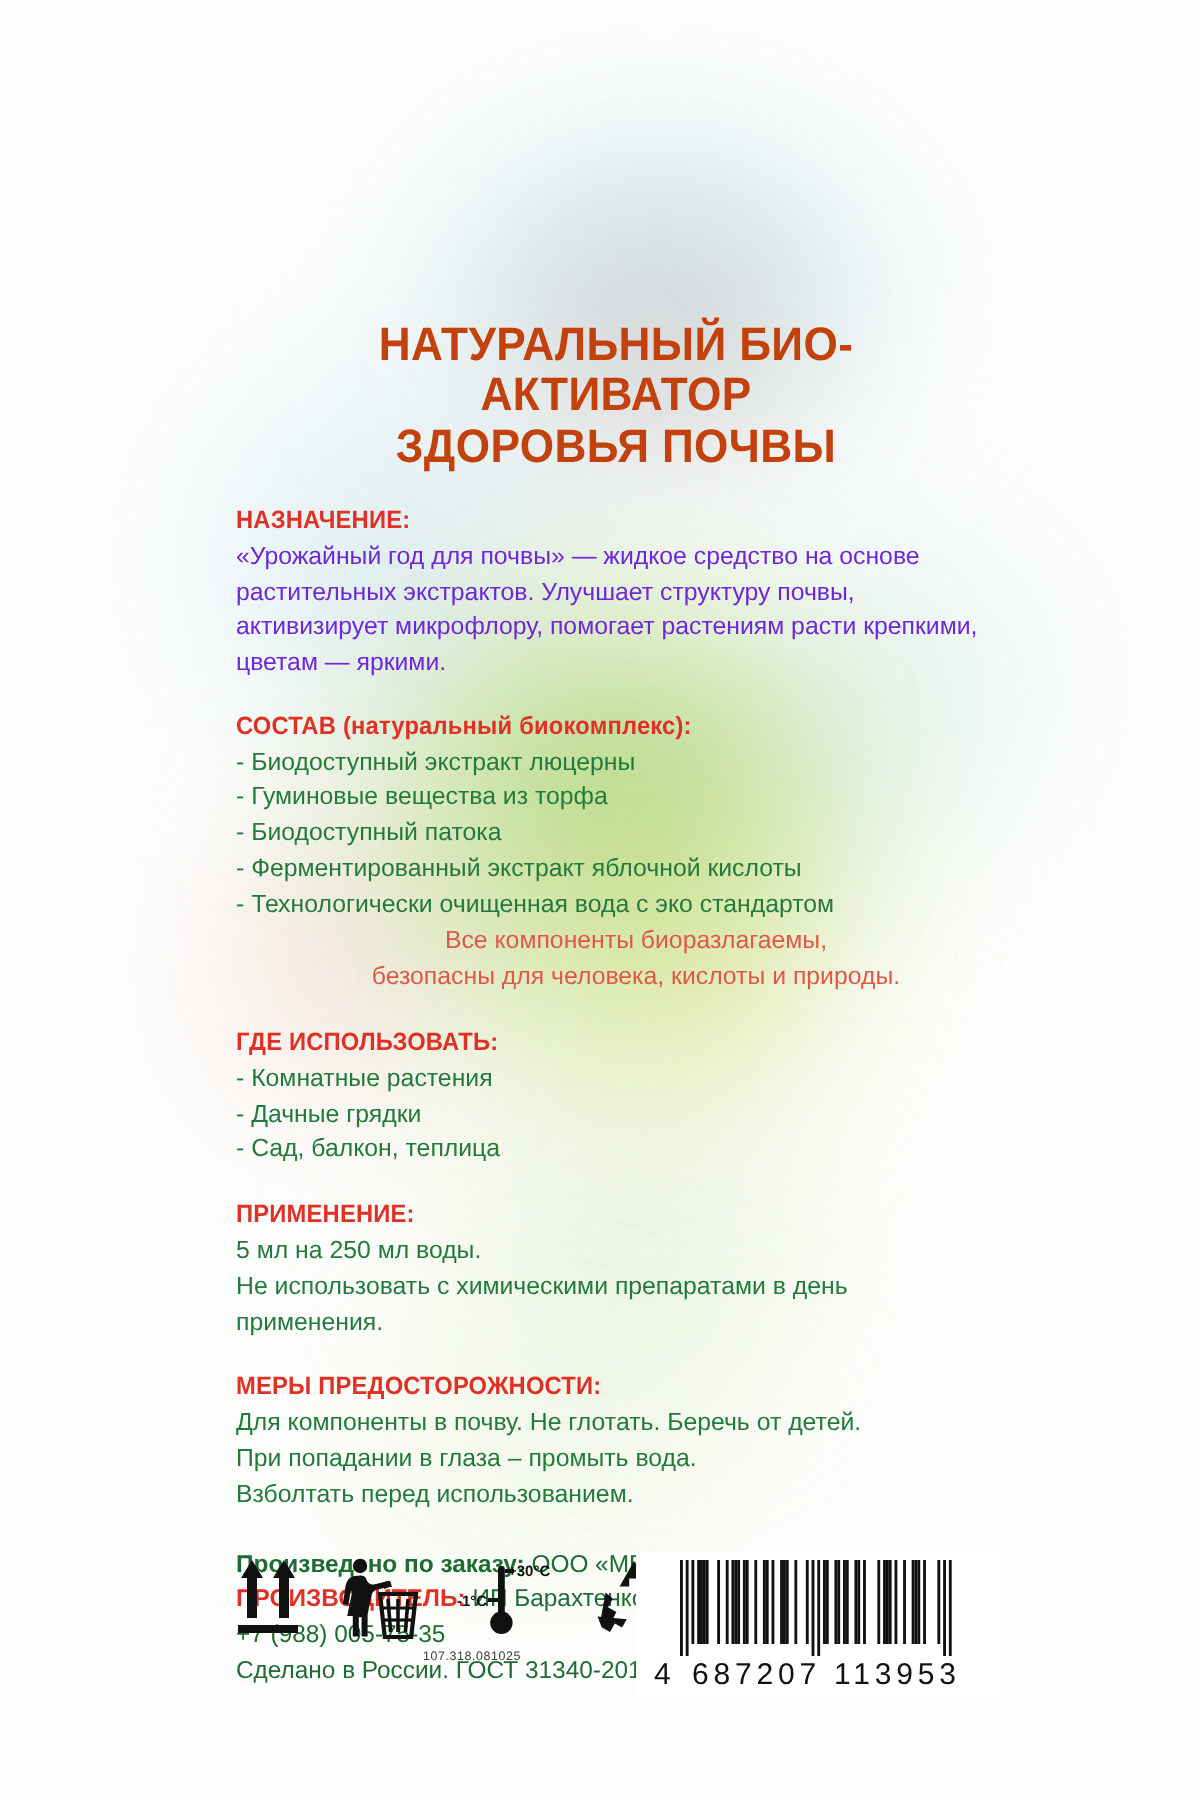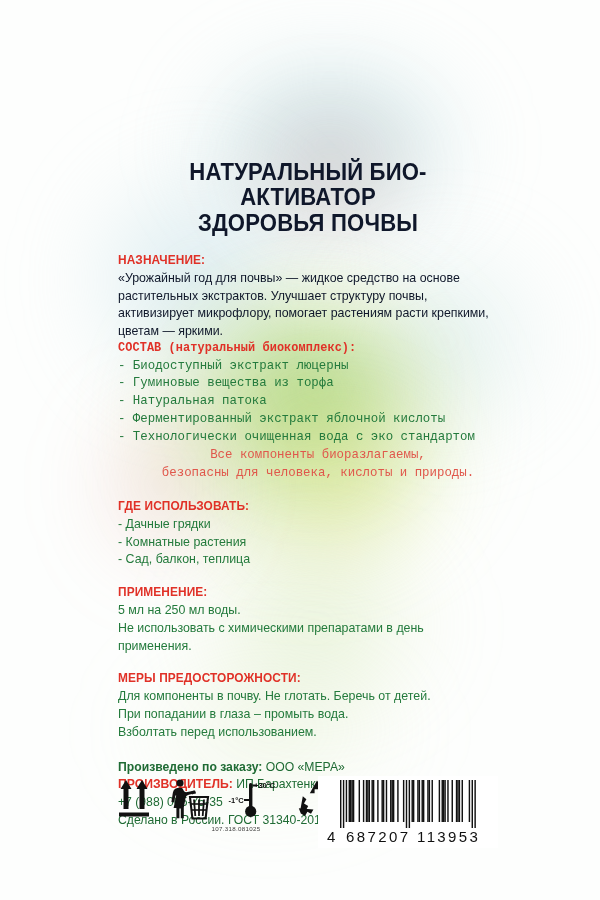--- a/index.html
+++ b/index.html
@@ -86,21 +86,21 @@
 
   
   .content {
     position: absolute;
     left: 118px;
     top: 0;
     width: 380px;
   }
 
   .title {
-    color: #0f172a;
+    color: #c2410c;
     font-weight: bold;
     text-align: center;
     letter-spacing: 0.2px;
     line-height: 1.08;
     text-transform: uppercase;
   }
   .title .line1 {
     display: block;
     font-size: 23.5px;
     transform: scaleX(0.94);
@@ -119,21 +119,21 @@
     font-size: 12.5px;
     letter-spacing: 0.1px;
     transform: scaleX(0.95);
     transform-origin: left center;
   }
   .head .normalcase {
     text-transform: none;
   }
 
   .body-text {
-    color: #0f172a;
+    color: #6d28d9;
     font-size: 12.4px;
     line-height: 1.42;
   }
   .body-text p { margin: 0; }
 
   .list { list-style: none; margin: 0; padding: 0; }
   .list li {
     color: #237a3c;
     font-size: 12.4px;
     line-height: 1.43;
@@ -227,44 +227,44 @@
       <span class="line2">ЗДОРОВЬЯ ПОЧВЫ</span>
     </div>
 
     <div class="section" style="margin-top:17px;">
       <div class="head">НАЗНАЧЕНИЕ:</div>
       <div class="body-text" style="margin-top:3px;">
         <p>«Урожайный год для почвы» — жидкое средство на основе растительных экстрактов. Улучшает структуру почвы, активизирует микрофлору, помогает растениям расти крепкими, цветам — яркими.</p>
       </div>
     </div>
 
-    <div class="section" style="font-family:Liberation Mono, monospace;">
+    <div class="section" style="margin-top:15px;">
       <div class="head">
         <span>СОСТАВ</span>
         <span class="normalcase">(натуральный биокомплекс):</span>
       </div>
       <ul class="list" style="margin-top:3px;">
         <li>- Биодоступный экстракт люцерны</li>
         <li>- Гуминовые вещества из торфа</li>
-        <li>- Натуральная патока</li>
+        <li>- Биодоступный патока</li>
         <li>- Ферментированный экстракт яблочной кислоты</li>
         <li>- Технологически очищенная вода с эко стандартом</li>
       </ul>
       <div class="eco-note" style="margin-top:1px;">
         <p>Все компоненты биоразлагаемы,</p>
         <p>безопасны для человека, кислоты и природы.</p>
       </div>
     </div>
 
     <div class="two-col" style="margin-top:17px;">
       <div class="col-left">
         <div class="head">ГДЕ ИСПОЛЬЗОВАТЬ:</div>
         <ul class="list" style="margin-top:3px;">
+          <li>- Комнатные растения</li>
           <li>- Дачные грядки</li>
-          <li>- Комнатные растения</li>
           <li>- Сад, балкон, теплица</li>
         </ul>
       </div>
     </div>
 
     <div class="section" style="margin-top:16px;">
       <div class="head">ПРИМЕНЕНИЕ:</div>
       <ul class="list" style="margin-top:3px;">
         <li>5 мл на 250 мл воды.</li>
         <li>Не использовать с химическими препаратами в день применения.</li>

